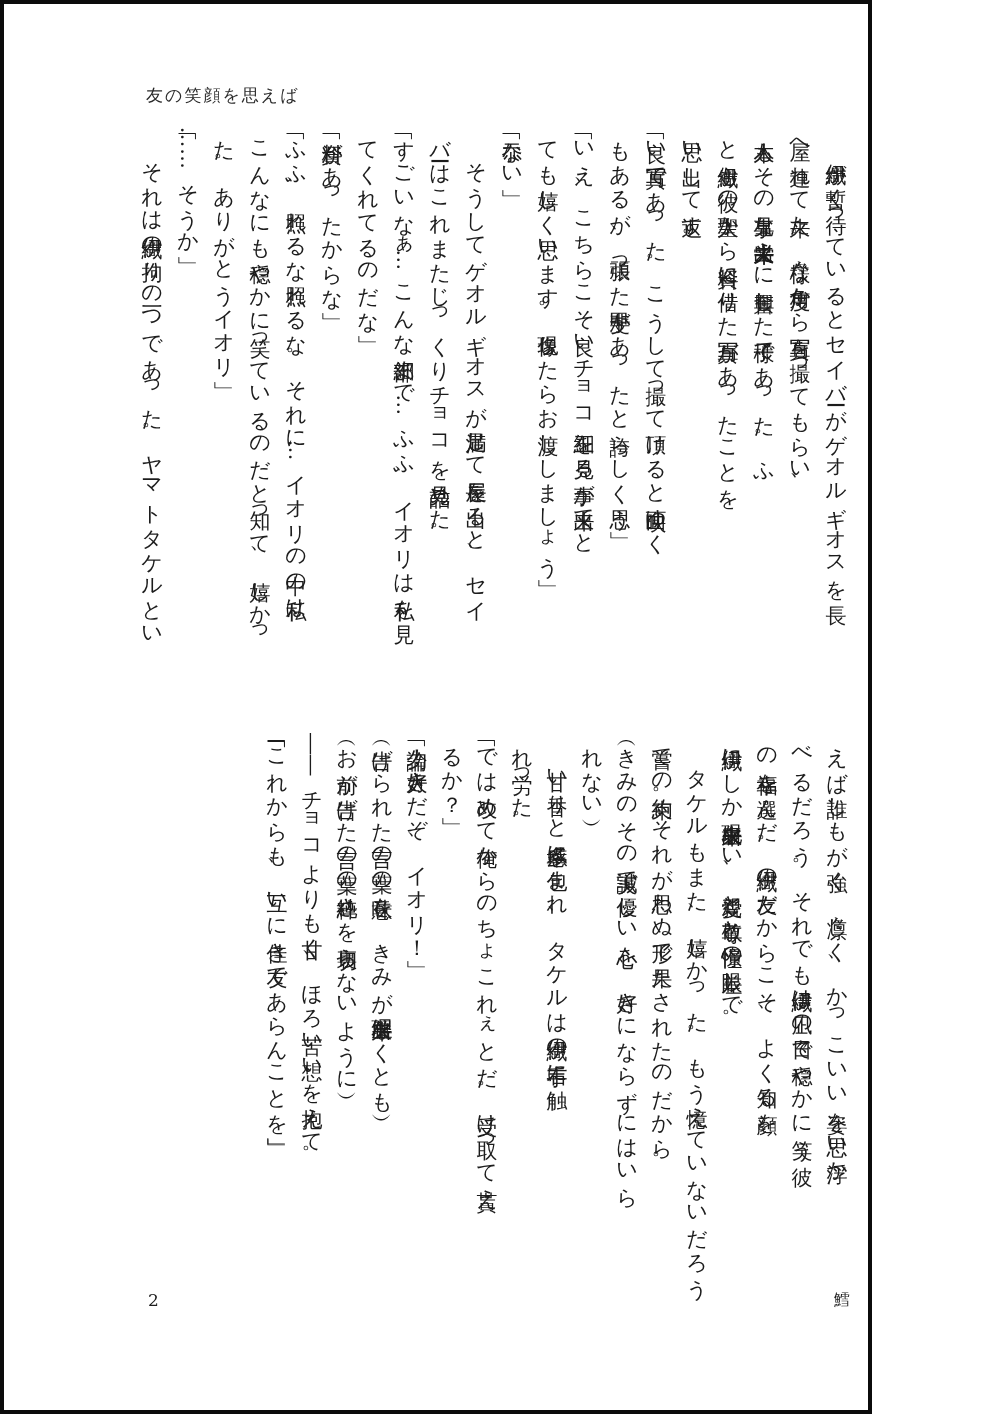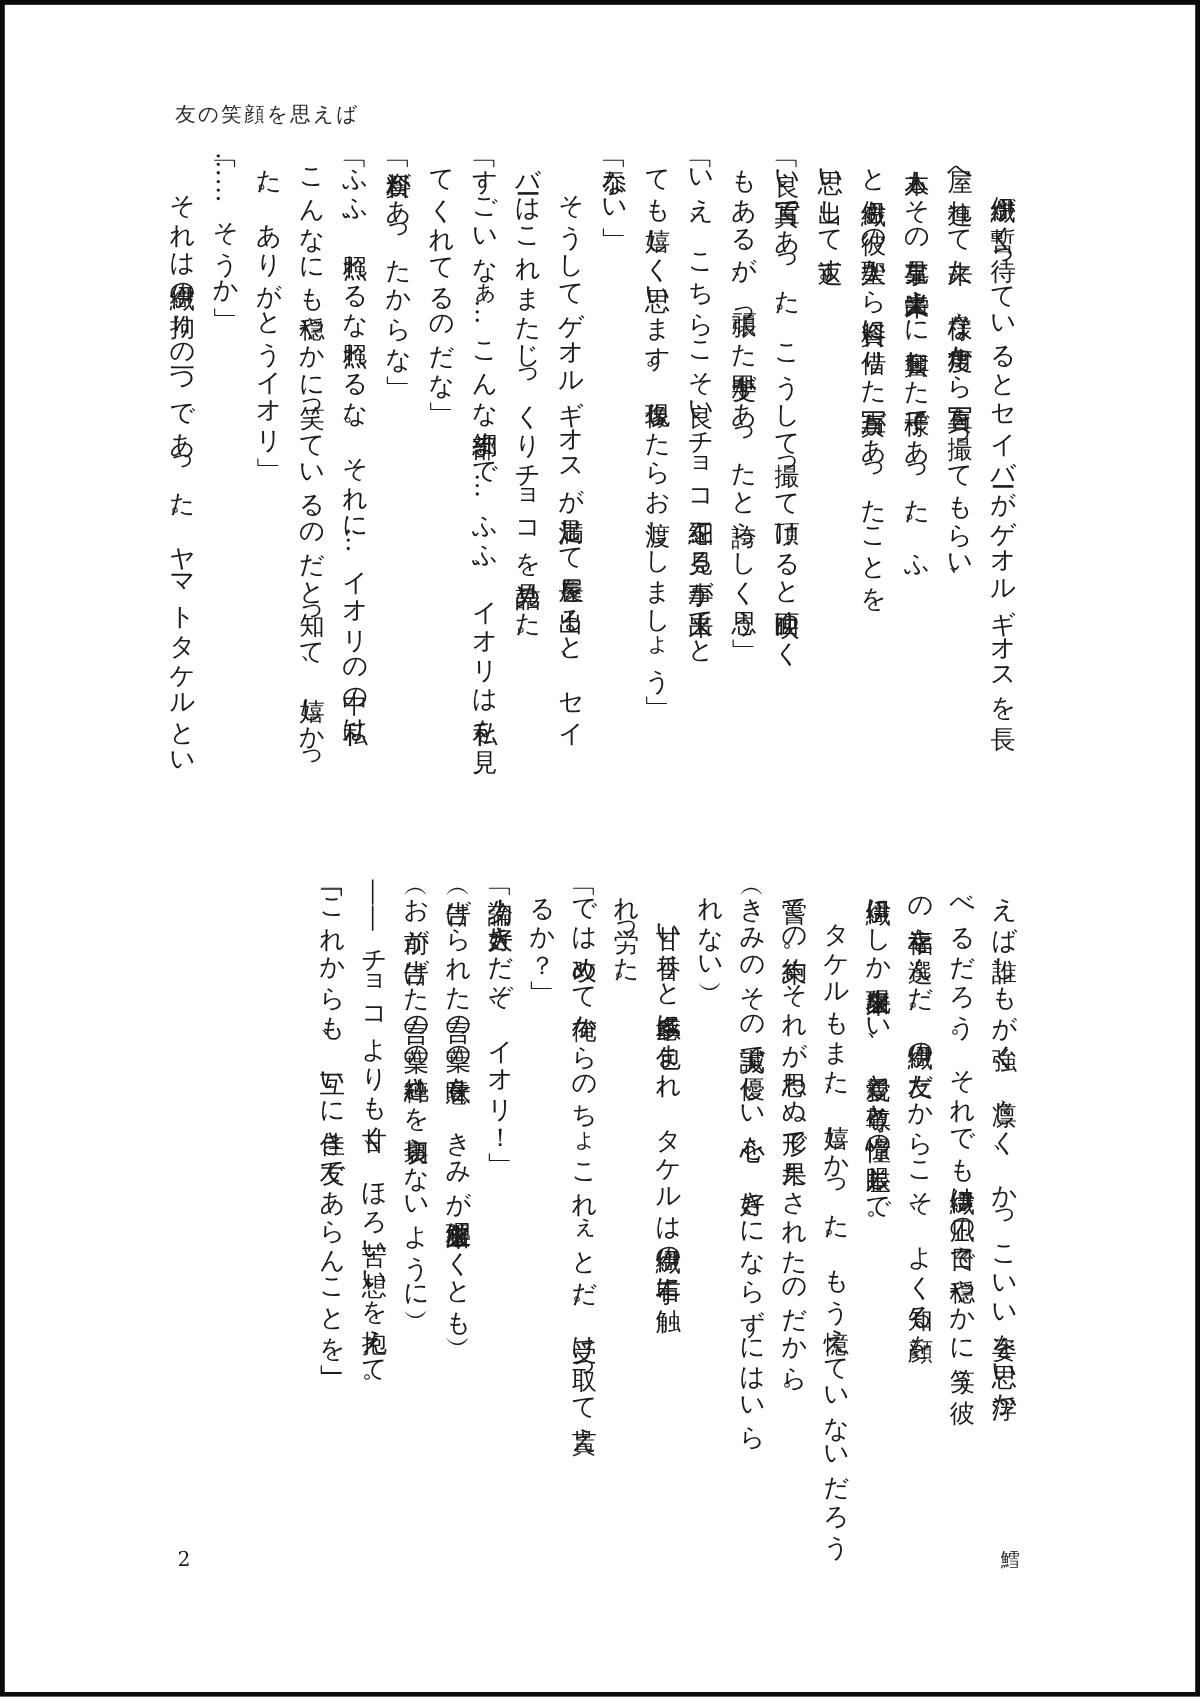--- a/index.html
+++ b/index.html
@@ -1,18 +1,18 @@
 <!DOCTYPE html>
 <html lang="ja"><head>
 <meta charset="utf-8">
 <style>
   html, body { margin: 0; padding: 0; background: #ffffff; }
   .page {
     position: relative;
-    width: 1000px;
+    width: 872px;
     height: 1414px;
     box-sizing: border-box;
     background: #ffffff;
     border: 4px solid #0b0b0b;
     font-family: "DejaVu Serif", "Liberation Serif", serif;
     color: #1c1c1c;
     overflow: hidden;
   }
   .running-header {
     position: absolute;

